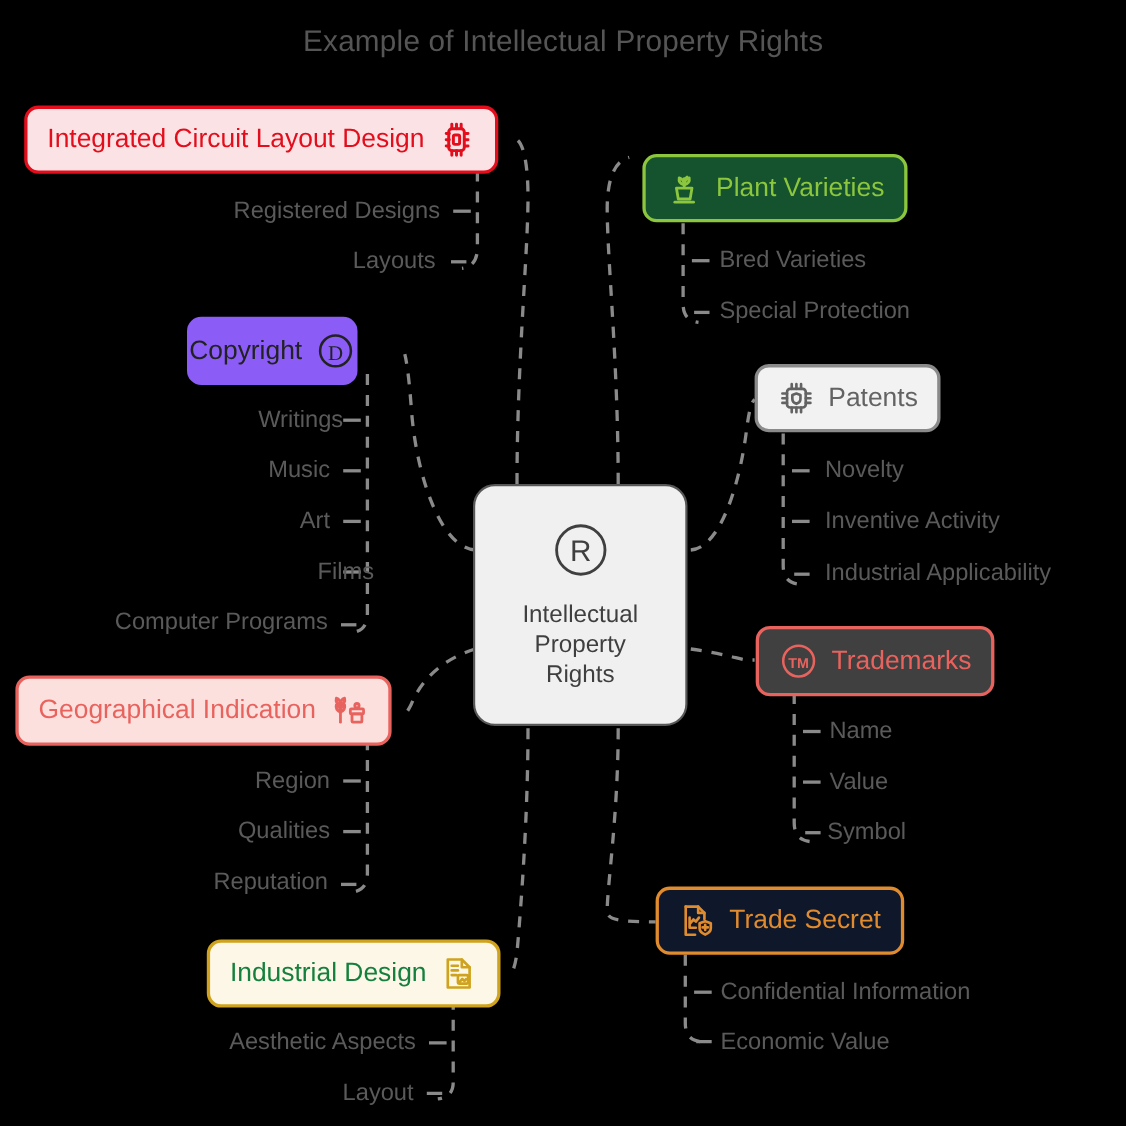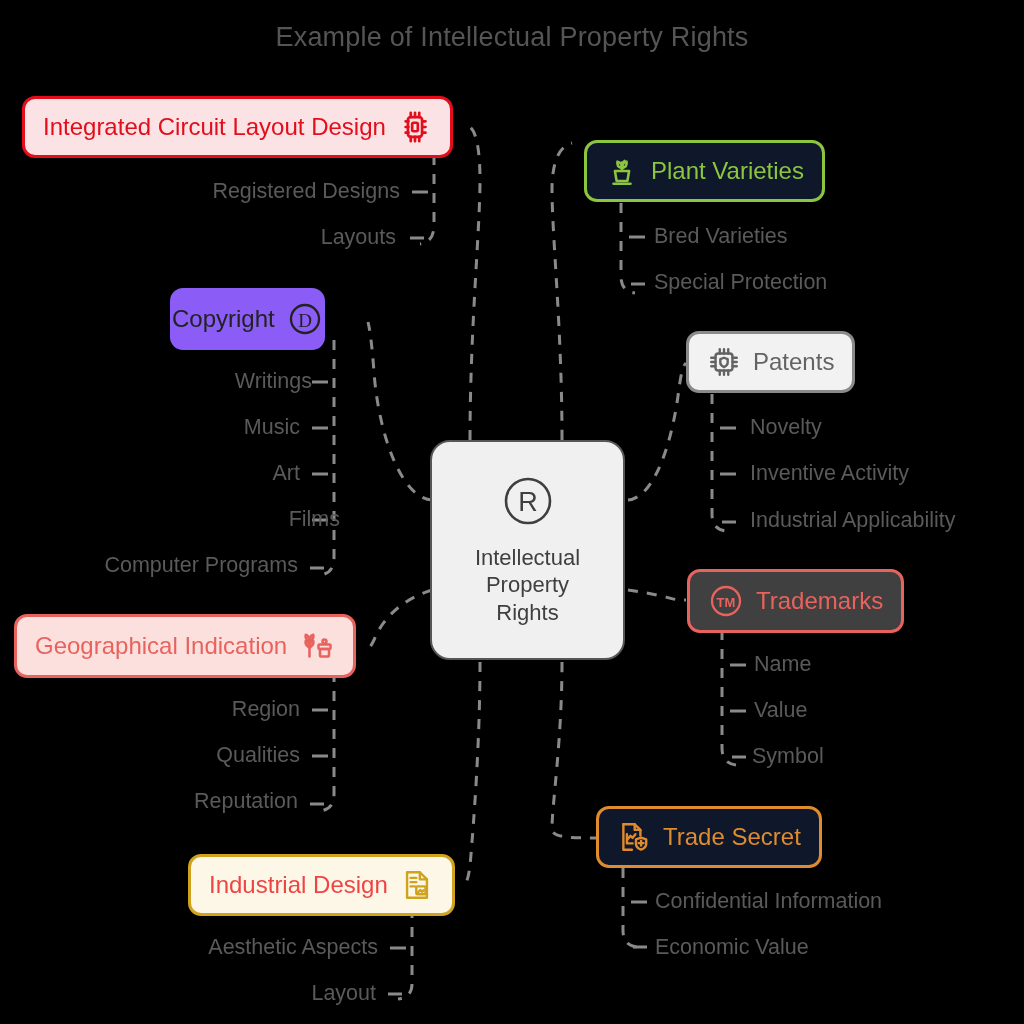--- a/index.html
+++ b/index.html
@@ -170,36 +170,36 @@
         <rect x="13" y="11" width="8" height="3" rx="0.6"></rect>
         <rect x="14" y="14" width="6" height="5" rx="0.6"></rect>
         <circle cx="17" cy="9" r="1.3"></circle>
       </svg>
     </span>
   </div>
   <div class="sub r" style="left:0px; top:699px; width:300px;">Region</div>
   <div class="sub r" style="left:0px; top:745px; width:300px;">Qualities</div>
   <div class="sub r" style="left:0px; top:791px; width:298px;">Reputation</div>
 
-  <div class="node" style="left:188px; top:854px; background:#FCF7E6; border:3px solid #CFA31E; color:#ef4444;">
+  <div class="node" style="left:188px; top:854px; background:#FCF7E6; border:3px solid #CFA31E; color:#15803d;">
     <span style="font-size:24px;">Industrial Design</span>
     <span class="ico">
       <svg width="34" height="34" viewBox="0 0 24 24" fill="none" stroke="#CFA31E" stroke-width="1.7" stroke-linecap="round" stroke-linejoin="round">
         <path d="M5 3h9l5 5v13H5z"></path>
         <path d="M14 3v5h5"></path>
         <path d="M7.5 7h4M7.5 10h4M7.5 13h3"></path>
         <rect x="11.5" y="13" width="6.5" height="5.5" rx="0.7"></rect>
         <path d="M12.5 17.5l1.8-2 1.4 1.3 1-1.1"></path>
       </svg>
     </span>
   </div>
   <div class="sub r" style="left:0px; top:937px; width:378px;">Aesthetic Aspects</div>
   <div class="sub r" style="left:0px; top:983px; width:376px;">Layout</div>
 
-  <div class="node" style="left:584px; top:140px; background:#0f172a; border:3px solid #8CC63E; color:#8CC63E;">
+  <div class="node" style="left:584px; top:140px; background:#14532d; border:3px solid #8CC63E; color:#8CC63E;">
     <span class="ico">
       <svg width="34" height="34" viewBox="0 0 24 24" fill="none" stroke="#8CC63E" stroke-width="1.8" stroke-linecap="round" stroke-linejoin="round">
         <path d="M12 11V6"></path>
         <path d="M12 10c-2.4-.6-3.6-2.4-3.2-4.6C10.8 6 12 7.7 12 10z"></path>
         <path d="M12 10c2.4-.6 3.6-2.4 3.2-4.6C13.2 6 12 7.7 12 10z"></path>
         <path d="M12 9.5c0-2 .6-3.6 1.8-4.6"></path>
         <path d="M7 12h10l-1.2 7H8.2z"></path>
         <path d="M6 21h12"></path>
       </svg>
     </span>

